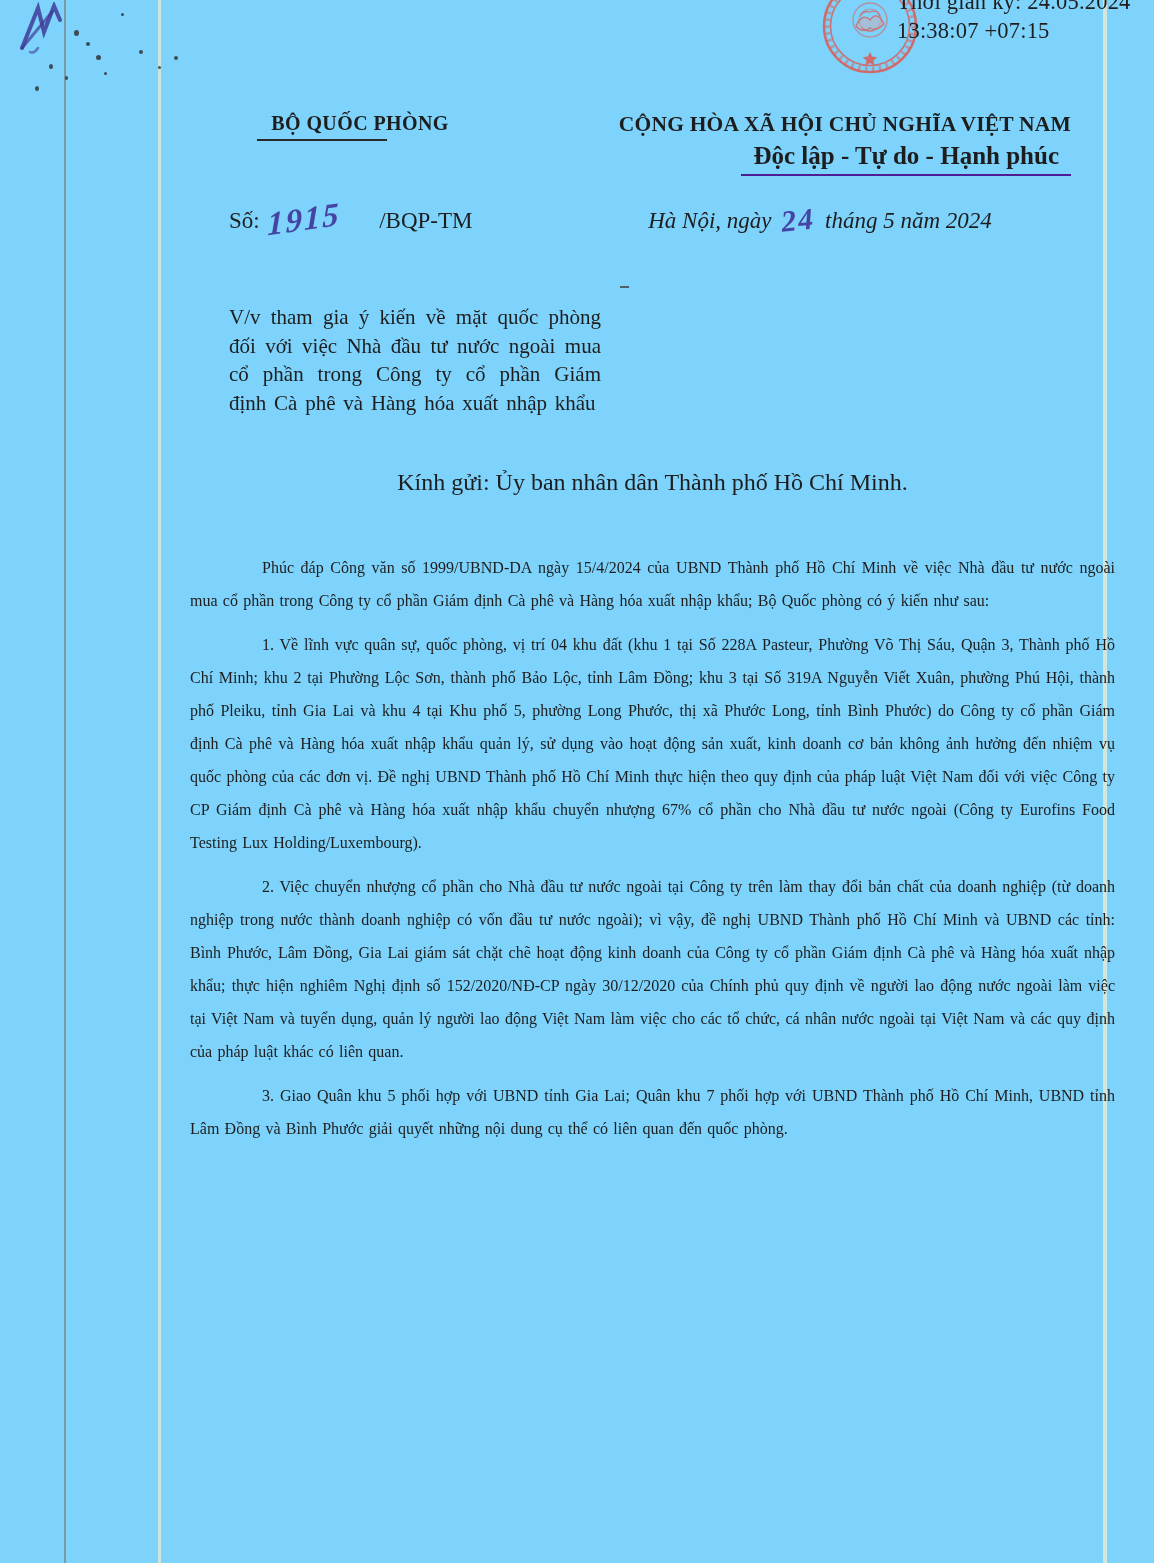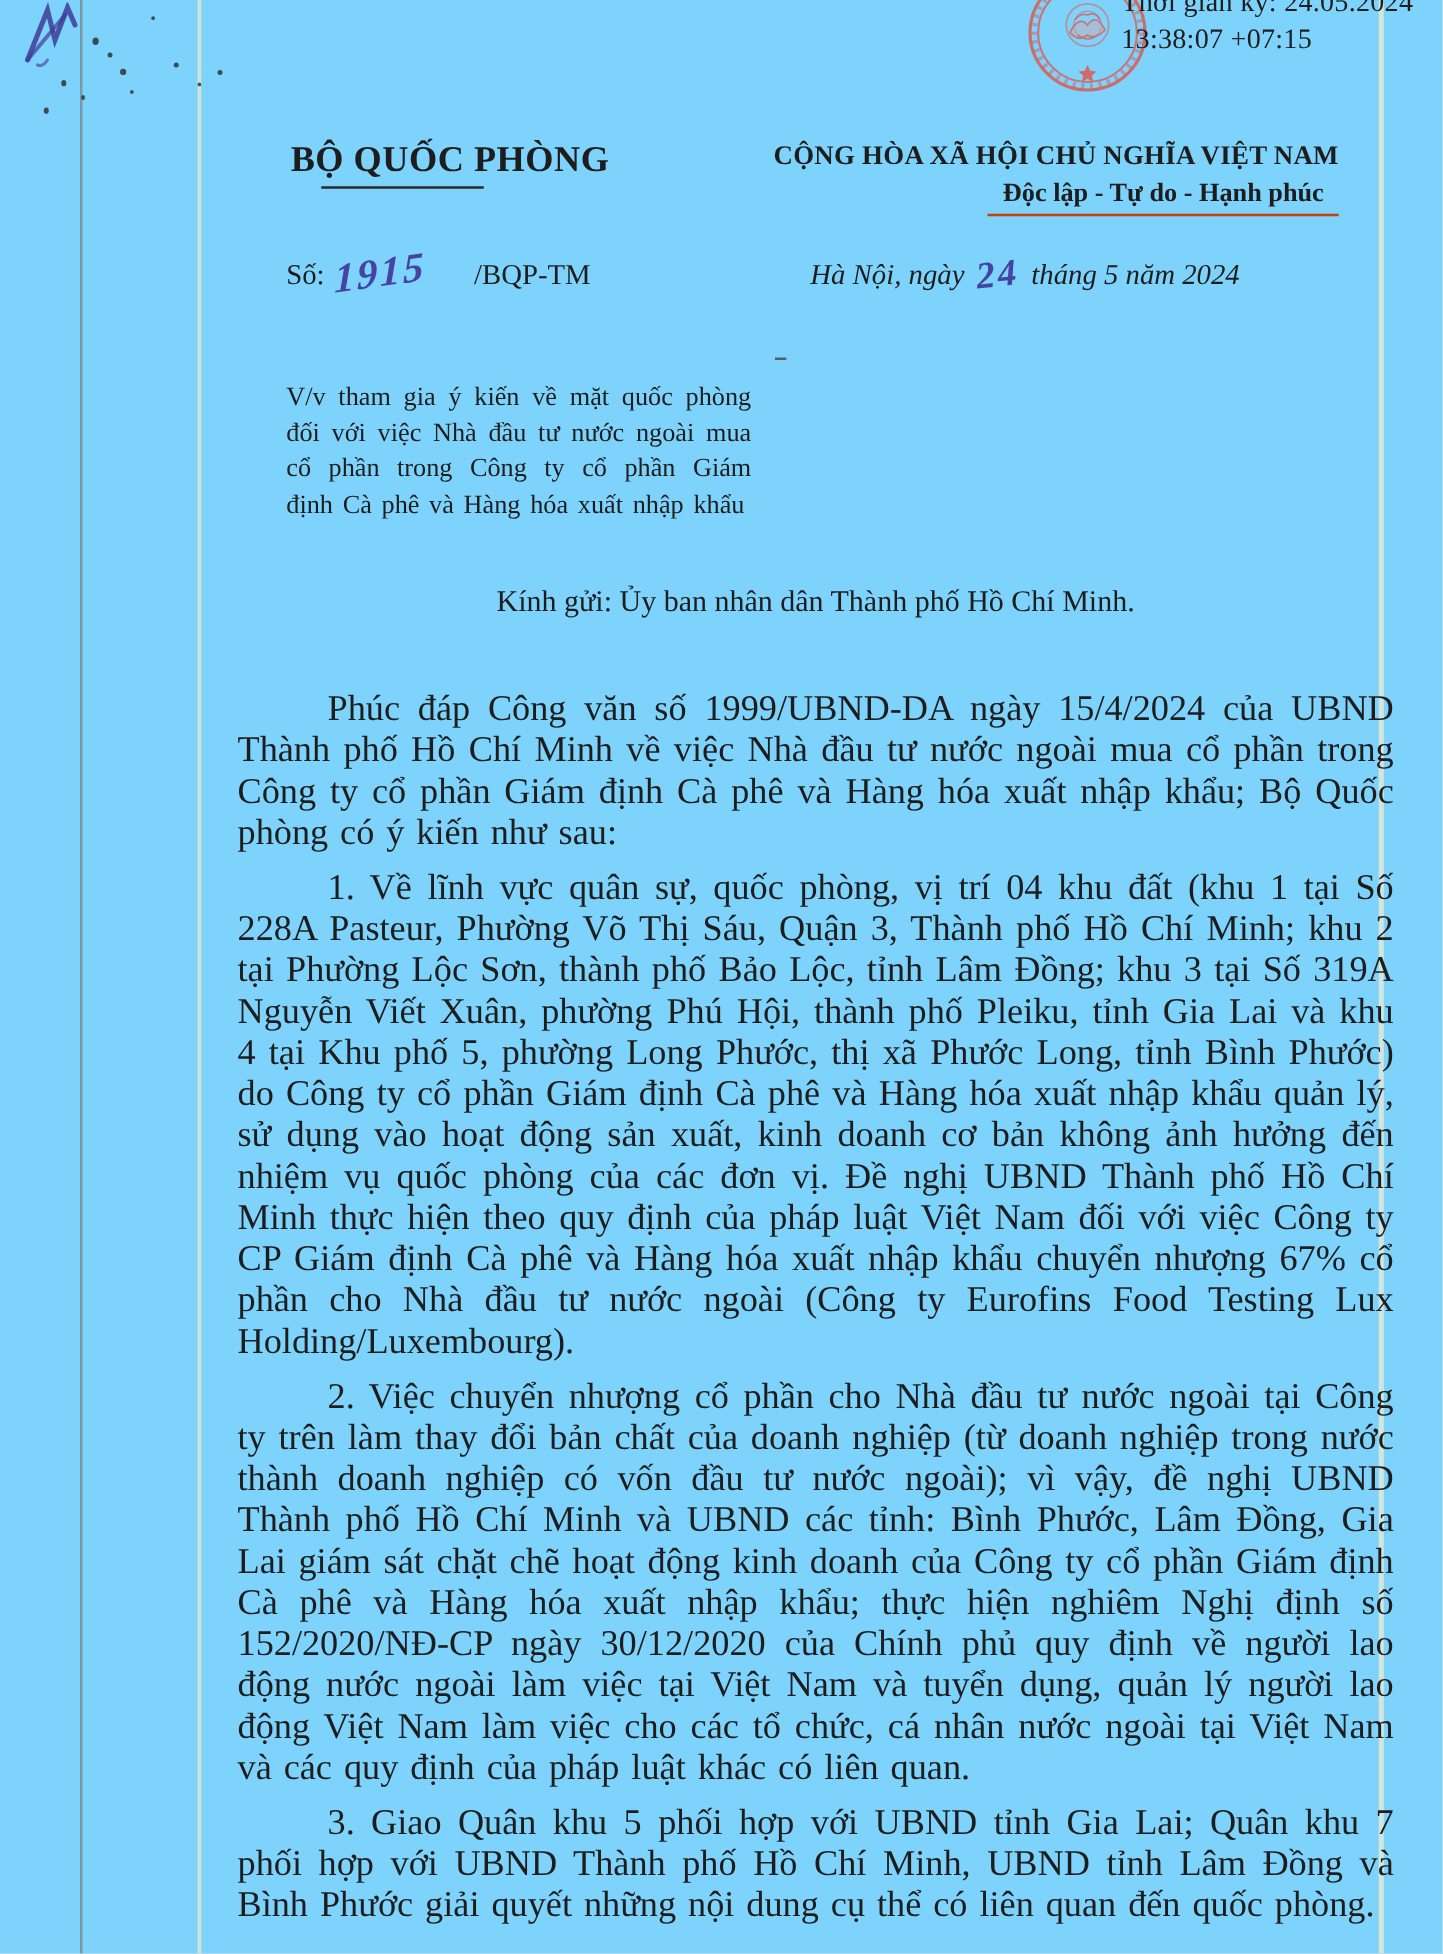--- a/index.html
+++ b/index.html
@@ -21,53 +21,53 @@
   .dashmark{position:absolute;left:620px;top:286px;width:9px;height:2px;background:#444;opacity:.8;}
   .scribble{position:absolute;left:8px;top:2px;}
   
   .seal{position:absolute;left:816px;top:-24px;}
   .sig-time{
     position:absolute;left:897px;top:-13px;width:256px;
     font-size:22.5px;line-height:29px;color:#1e1e1e;letter-spacing:.2px;
   }
   
   .hdr-left{position:absolute;left:205px;top:112px;width:310px;text-align:center;}
-  .org{font-size:29px;font-weight:bold;letter-spacing:.4px;white-space:nowrap;}
+  .org{font-size:20px;font-weight:bold;letter-spacing:.4px;white-space:nowrap;}
   .org-rule{width:130px;height:2px;background:#2a2a2a;margin:4px auto 0 52px;}
   .so-line{position:absolute;left:229px;top:199px;font-size:23px;white-space:nowrap;}
   .hand{
     color:#4543a4;
     font-style:italic;
     font-weight:bold;
     letter-spacing:2px;
     display:inline-block;
   }
   .hand.num{font-size:33px;transform:rotate(-8deg) skewX(-8deg);margin:0 2px;position:relative;top:2px;}
   .so-suffix{margin-left:30px;}
   .subject{
     position:absolute;left:229px;top:255px;width:372px;
     font-size:21px;line-height:28.5px;text-align:justify;word-spacing:.12em;margin-top:48px;
   }
   .hdr-right{position:absolute;left:511px;top:112px;width:560px;text-align:right;}
   .country{font-size:21.5px;font-weight:bold;white-space:nowrap;letter-spacing:.2px;}
   .motto{
-    display:inline-block;font-size:21px;font-weight:bold;margin-top:5px;
-    padding:0 12px 4px 12px;border-bottom:2px solid #c2410c;white-space:nowrap;
+    display:inline-block;font-size:25px;font-weight:bold;margin-top:5px;
+    padding:0 12px 4px 12px;border-bottom:2px solid #4c1d95;white-space:nowrap;
   }
   .date-line{position:absolute;left:540px;top:201px;width:560px;text-align:center;
     font-size:23px;font-style:italic;white-space:nowrap;}
   .hand.day{font-size:30px;transform:rotate(-6deg);position:relative;top:2px;margin:0 4px;}
   
   .recipient{
     position:absolute;left:190px;top:469px;width:925px;text-align:center;
     font-size:24px;
   }
   .body-text{
     position:absolute;left:190px;top:551px;width:925px;
-    font-size:29px;line-height:33px;text-align:justify;word-spacing:.08em;
+    font-size:16px;line-height:33px;text-align:justify;word-spacing:.08em;
   }
   .body-text p{margin:0 0 11px 0;text-indent:72px;}
 </style>
 </head>
 <body>
 
 <div class="page">
 
   <div class="vline dark"></div>
   <div class="vline cream1"></div>

